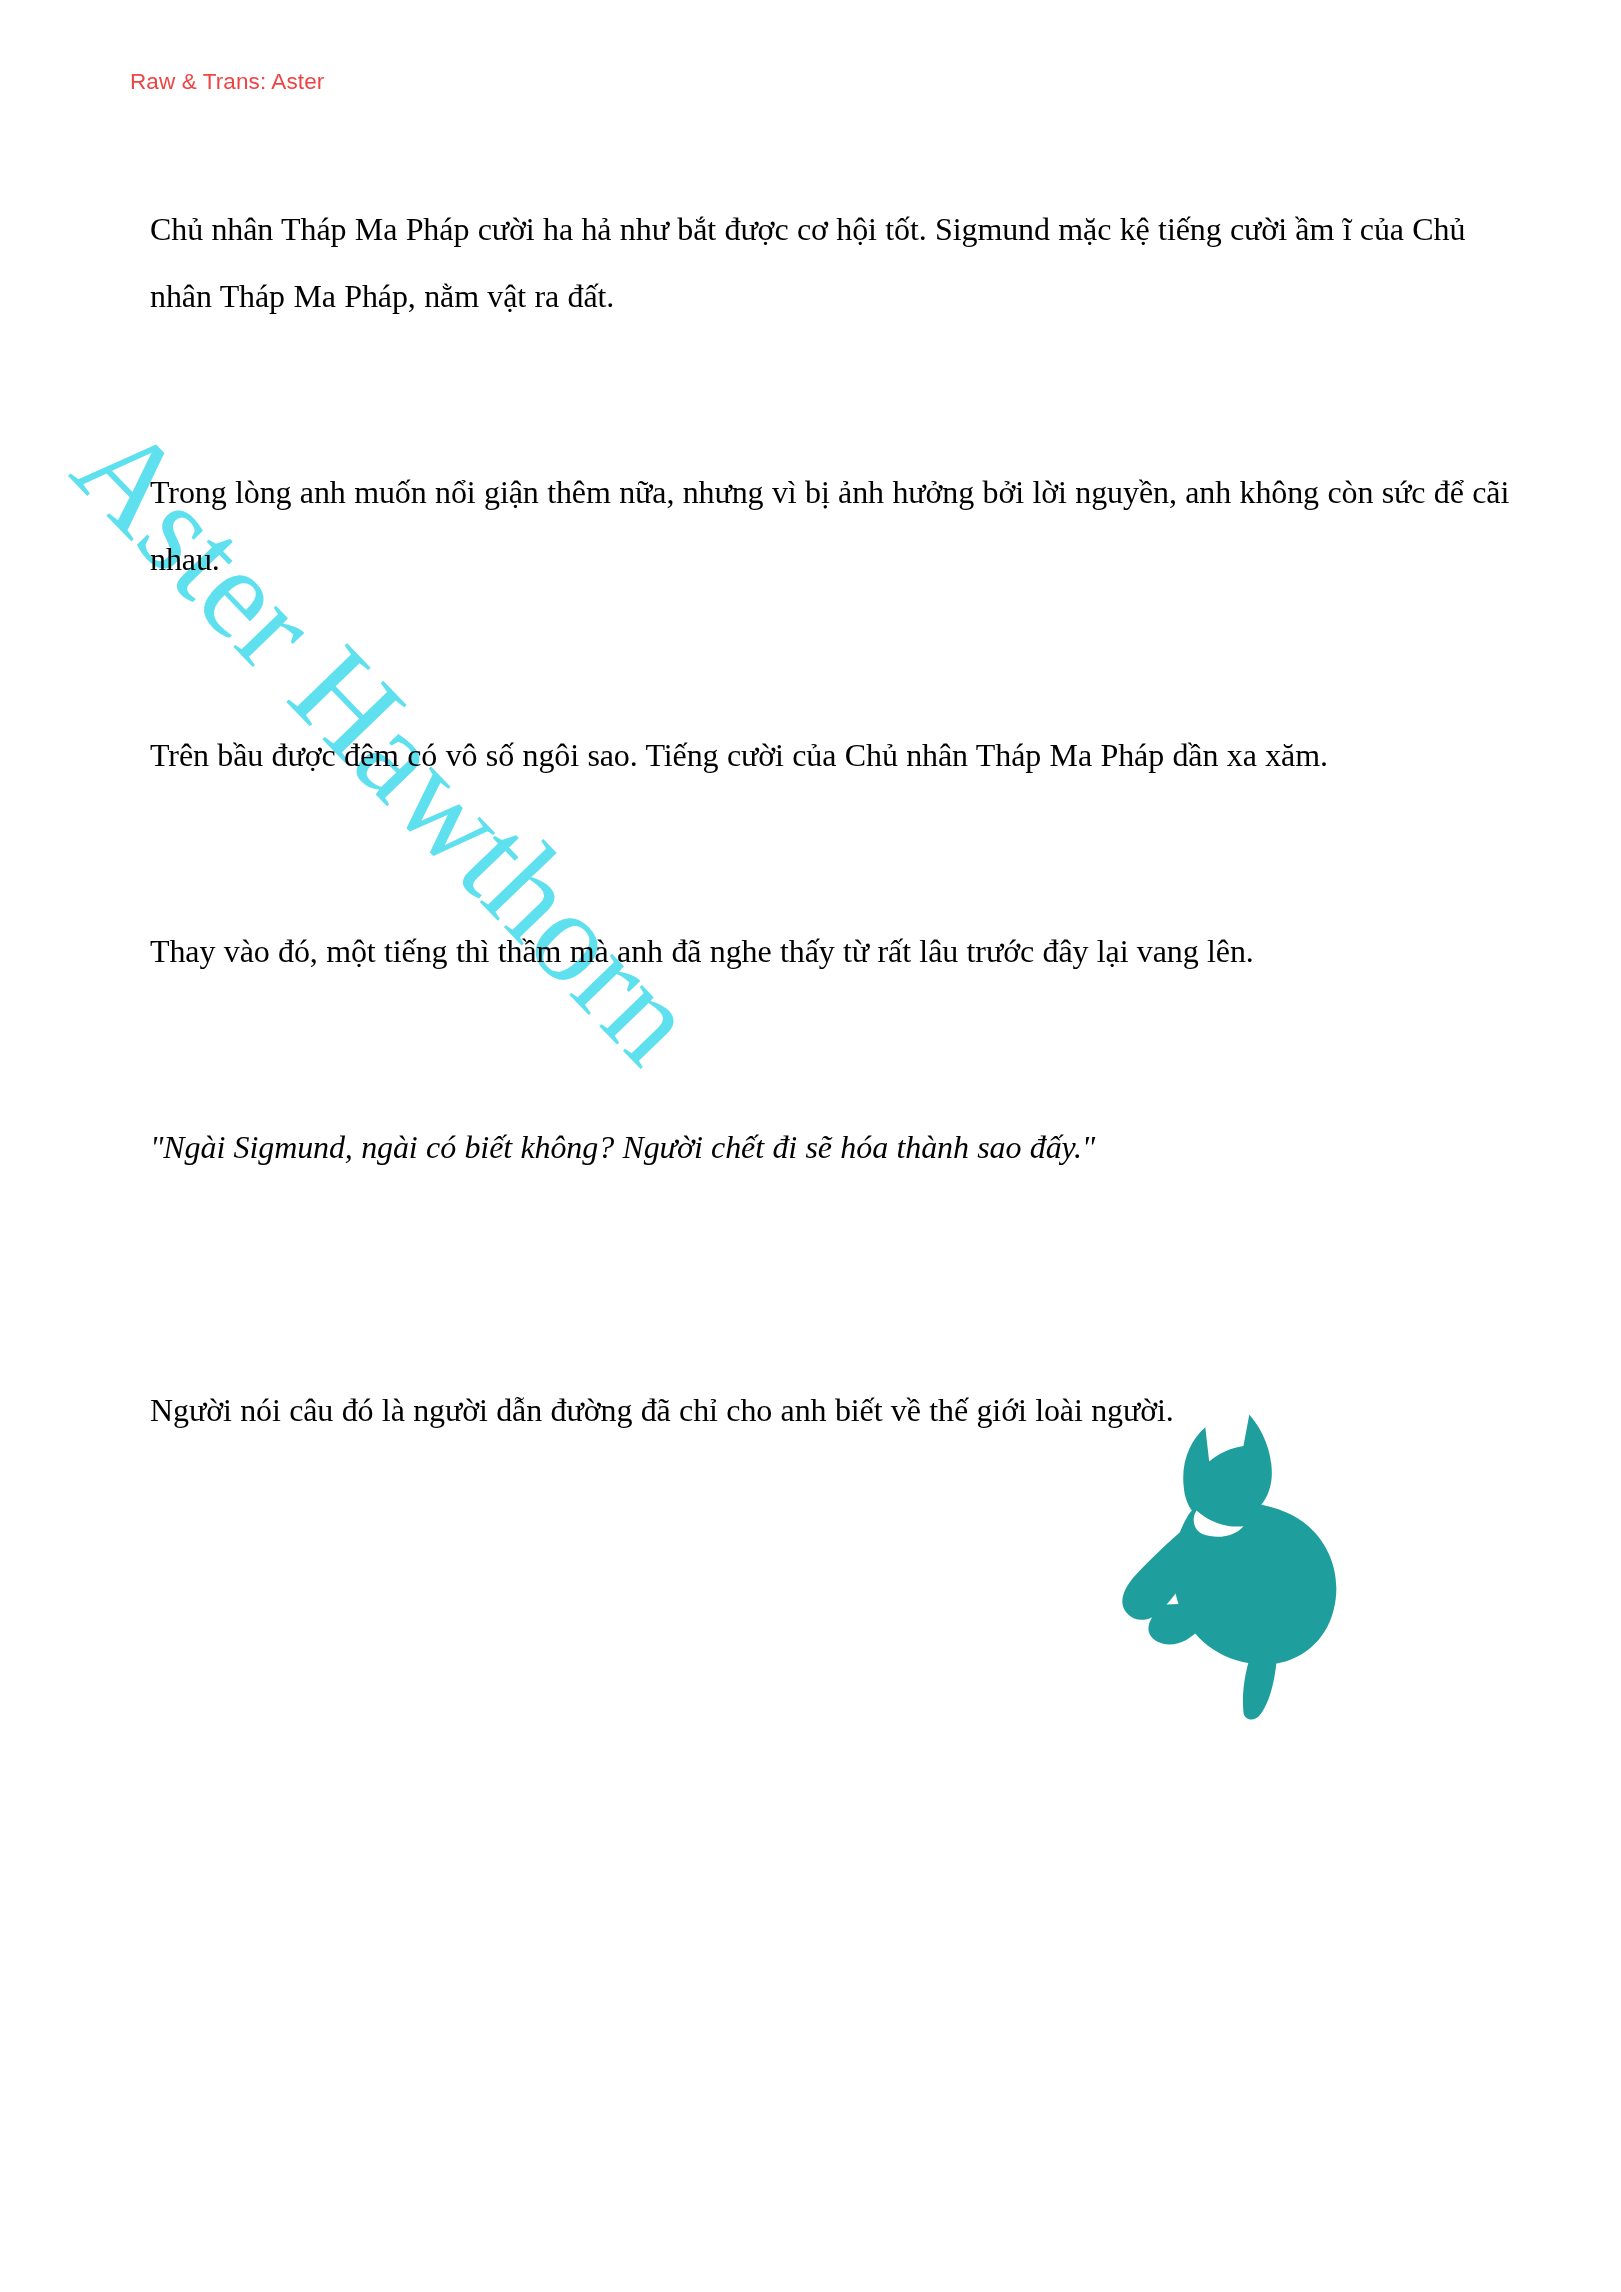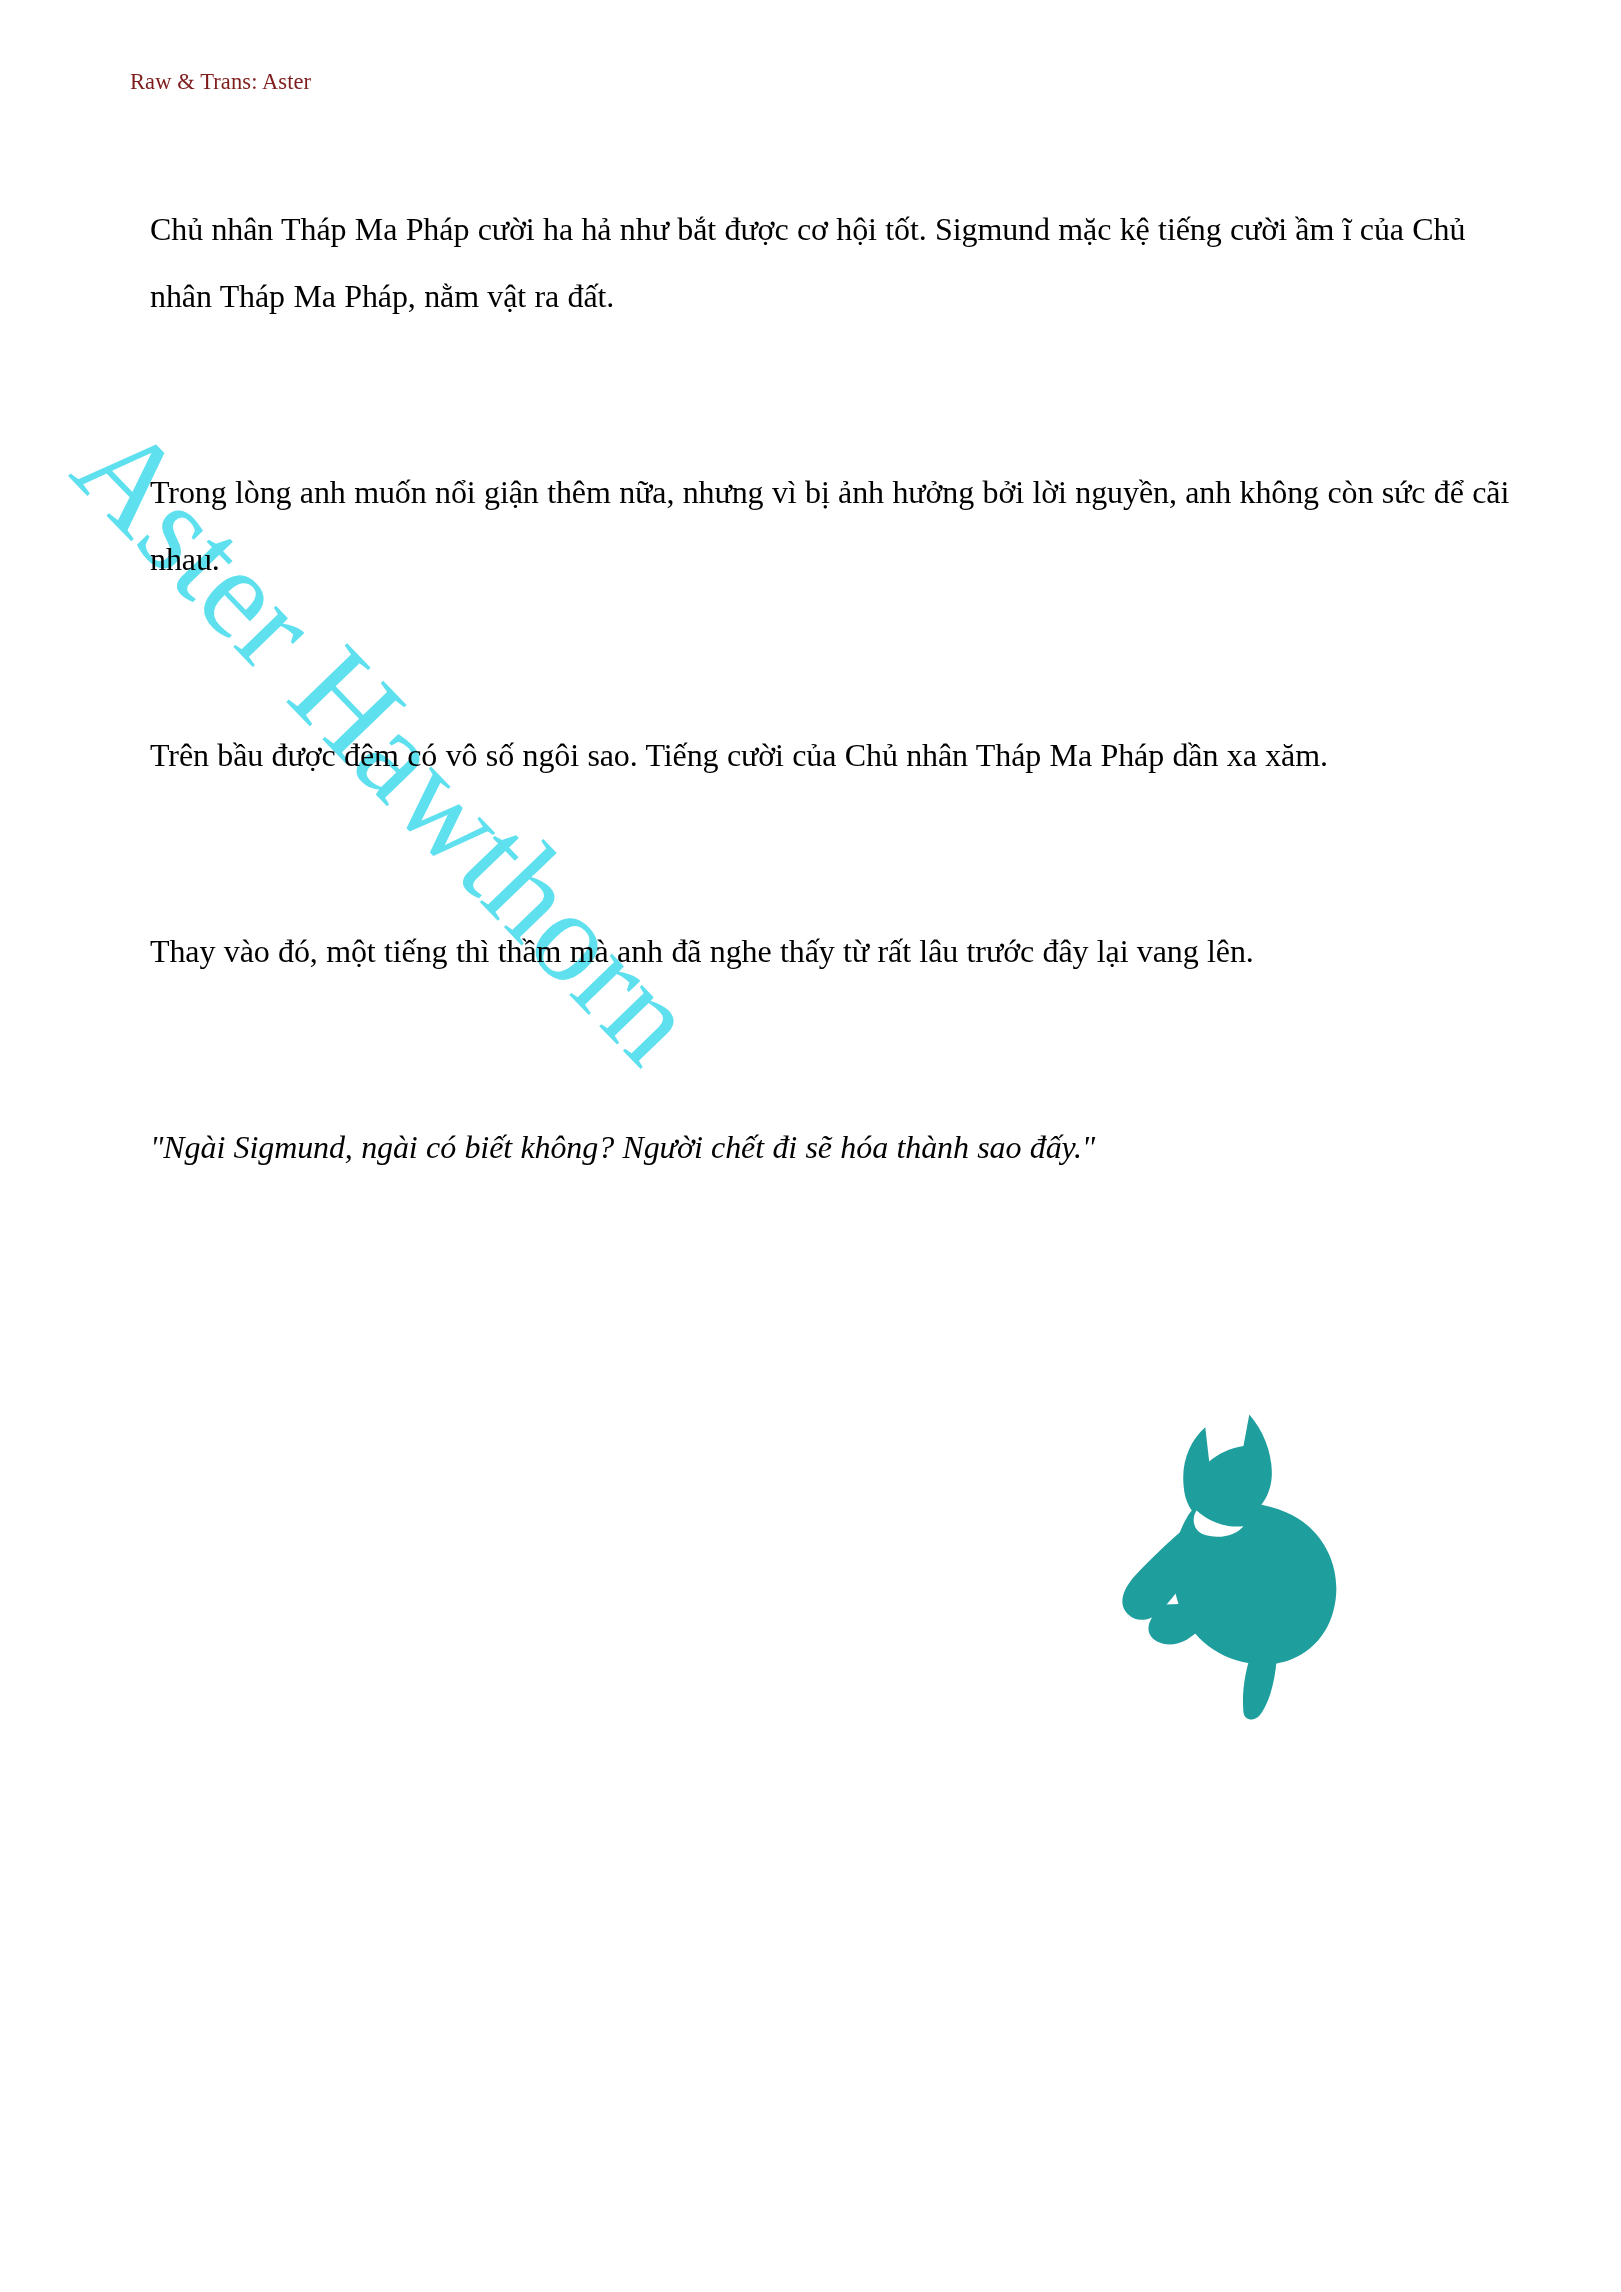--- a/index.html
+++ b/index.html
@@ -16,24 +16,24 @@
     height: 2293px;
     background: #ffffff;
     overflow: hidden;
   }
 
   
   .header {
     position: absolute;
     left: 130px;
     top: 67px;
-    font-family: Liberation Serif, serif;
+    font-family: Liberation Sans, sans-serif;
     font-size: 22.5px;
     line-height: 29px;
-    color: #7f1d1d;
+    color: #ef4444;
     letter-spacing: 0.1px;
     white-space: nowrap;
   }
 
   
   .watermark-text {
     position: absolute;
     left: 145px;
     top: 400px;
     width: 980px;
@@ -157,17 +157,18 @@
     <div class="spacer-3"></div>
 
     <p class="para">Thay vào đó, một tiếng thì thầm mà anh đã nghe thấy từ rất lâu trước đây lại vang lên.</p>
 
     <div class="spacer-4"></div>
 
     <p class="para italic">"Ngài Sigmund, ngài có biết không? Người chết đi sẽ hóa thành sao đấy."</p>
 
     <div class="spacer-5"></div>
 
+    <p class="para">Người nói câu đó là người dẫn đường đã chỉ cho anh biết về thế giới loài người.</p>
 
   </div>
 
 </div>
 
 
 </body></html>

